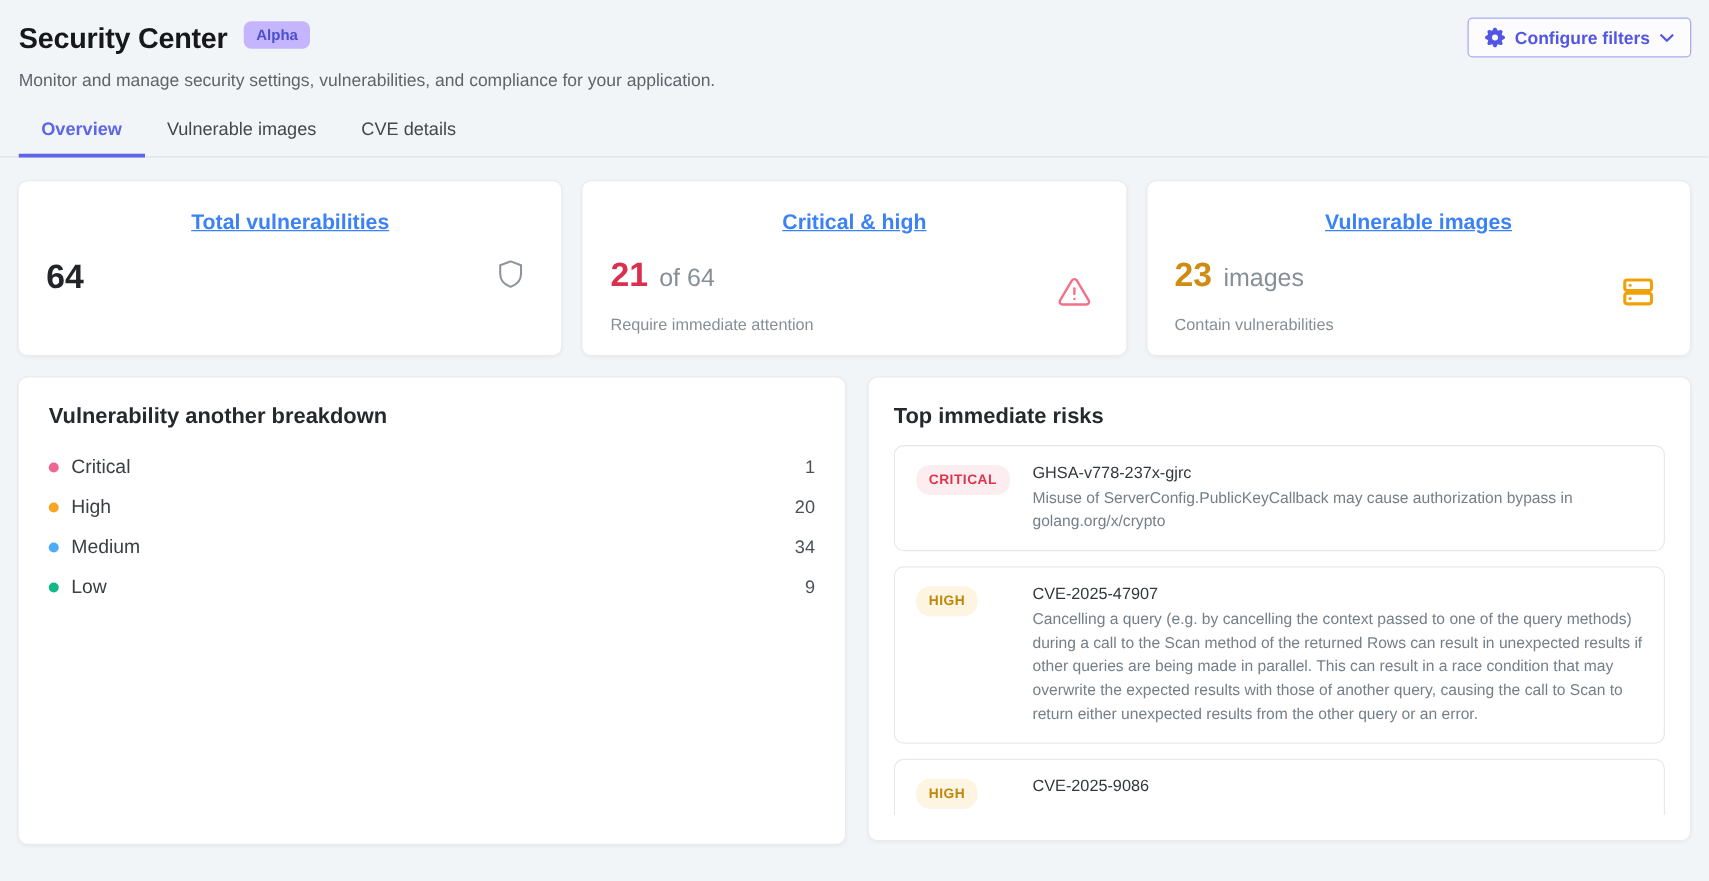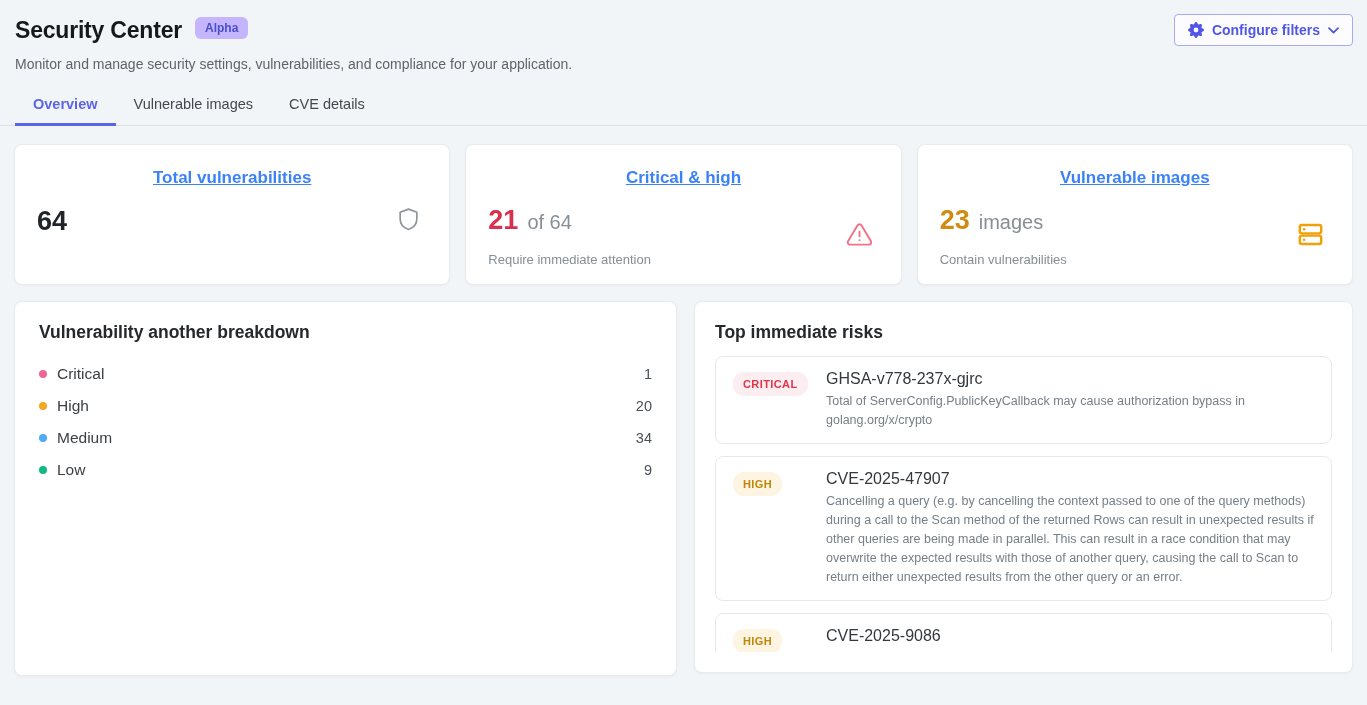--- a/index.html
+++ b/index.html
@@ -85,21 +85,21 @@
     border: 1px solid #e6e9ec; border-radius: 8px;
     padding: 13px 17px; display: flex; align-items: flex-start;
     background: #fff; cursor: pointer; flex: none;
   }
   .risk-badge-col { width: 76px; flex: none; margin-right: 17px; padding-top: 2px; }
   .severity-badge {
     display: inline-block; font-size: 11px; font-weight: 700; letter-spacing: 0.4px;
     padding: 6px 10px; border-radius: 11px; white-space: nowrap;
   }
   .risk-content { flex: 1; min-width: 0; }
-  .risk-title { font-size: 16px; font-weight: 500; color: #33383d; }
+  .risk-title { font-size: 13px; font-weight: 500; color: #33383d; }
   .risk-desc { margin-top: 4px; font-size: 12.5px; line-height: 19px; color: #757f88; max-width: 505px; }
 </style>
 </head>
 <body>
 
 <div class="header">
   <div class="title-row">
     <span class="page-title">Security Center</span>
     <span class="alpha-badge">Alpha</span>
   </div>
@@ -224,21 +224,21 @@
   <div class="panel risks-panel">
     <div class="panel-title">Top immediate risks</div>
     <div class="risks-list">
 
       <div class="risk-card">
         <div class="risk-badge-col">
           <span class="severity-badge" style="background-color: rgb(252, 238, 240); color: rgb(224, 52, 74);">CRITICAL</span>
         </div>
         <div class="risk-content">
           <div class="risk-title">GHSA-v778-237x-gjrc</div>
-          <div class="risk-desc">Total of ServerConfig.PublicKeyCallback may cause authorization bypass in golang.org/x/crypto</div>
+          <div class="risk-desc">Misuse of ServerConfig.PublicKeyCallback may cause authorization bypass in golang.org/x/crypto</div>
         </div>
       </div>
 
       <div class="risk-card">
         <div class="risk-badge-col">
           <span class="severity-badge" style="background-color: rgb(253, 244, 225); color: rgb(193, 134, 8);">HIGH</span>
         </div>
         <div class="risk-content">
           <div class="risk-title">CVE-2025-47907</div>
           <div class="risk-desc">Cancelling a query (e.g. by cancelling the context passed to one of the query methods) during a call to the Scan method of the returned Rows can result in unexpected results if other queries are being made in parallel. This can result in a race condition that may overwrite the expected results with those of another query, causing the call to Scan to return either unexpected results from the other query or an error.</div>

